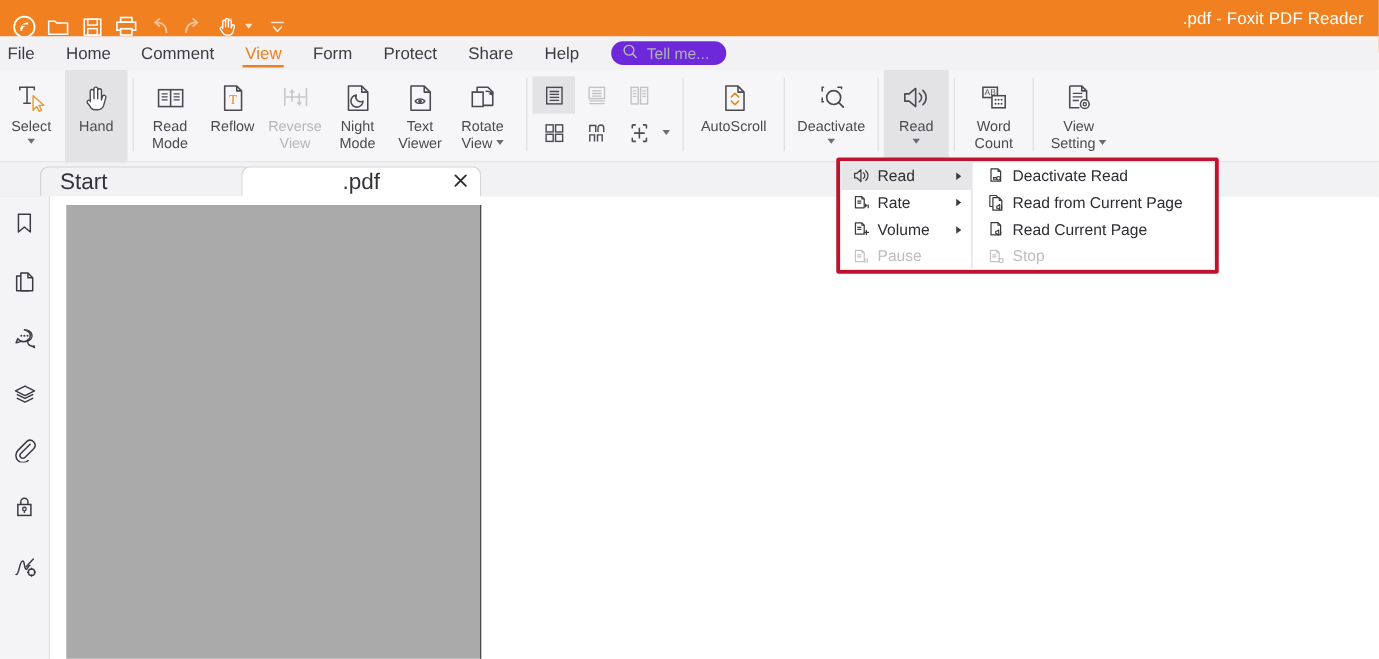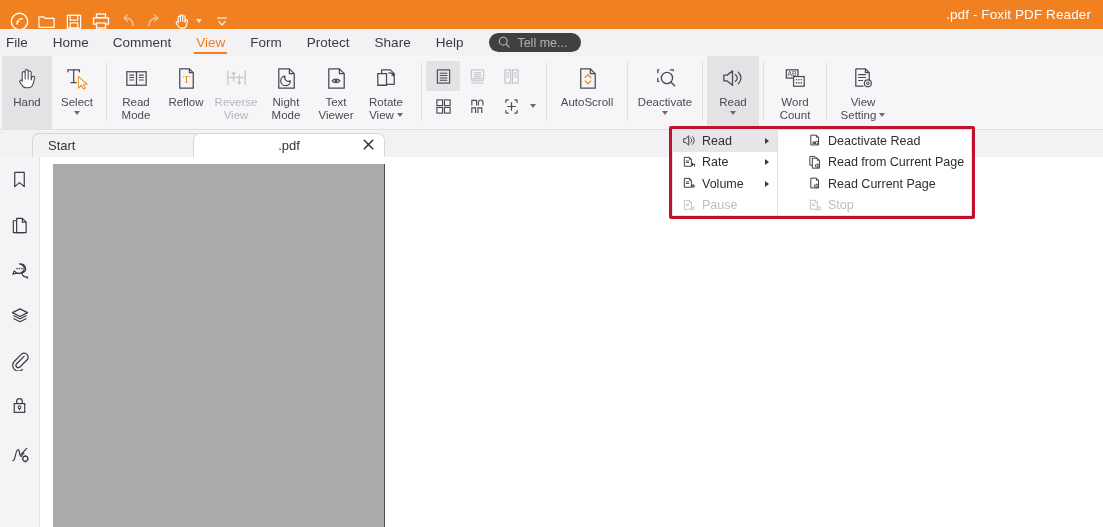--- a/index.html
+++ b/index.html
@@ -44,21 +44,21 @@
     position:relative;white-space:nowrap;cursor:default;
   }
   .menu-item.first{margin-left:0;}
   .menu-item.active{color:#ef7f1f;}
   .menu-item.active:after{
     content:"";position:absolute;left:4px;right:4px;bottom:2px;height:2px;background:#ef7f1f;
   }
   .tellme{
     display:flex;align-items:center;gap:7px;
     margin-left:20px;height:19px;padding:0 14px 0 9px;
-    background:#404040;border-radius:10px;text-align:right;
+    background:#6d28d9;border-radius:10px;text-align:right;
   }
   .tellme-text{font-size:12.5px;color:#b0b0b6;white-space:nowrap;}
 
   
   .ribbon{
     position:absolute;left:0;top:56px;width:1103px;height:73px;
     background:#f6f6f8;border-bottom:1px solid #dededf;
     display:flex;align-items:flex-start;
   }
   .rb-btn{
@@ -92,21 +92,21 @@
   }
 
   
   .tabstrip{
     position:absolute;left:0;top:130px;width:1103px;height:27px;
     background:#f2f2f4;border-bottom:1px solid #d8d8db;
   }
   .tab{
     position:absolute;top:3px;height:24px;
     display:flex;align-items:center;justify-content:center;
-    font-size:13px;color:#333339;cursor:default;
+    font-size:18px;color:#333339;cursor:default;
   }
   .tab .tab-bg{
     position:absolute;left:0;top:0;right:0;bottom:-1px;
     border:1px solid #d6d6d9;border-bottom:none;
     border-radius:7px 7px 0 0;
   }
   .tab.inactive .tab-bg{background:#f2f2f4;}
   .tab.active .tab-bg{background:#ffffff;border-color:#d6d6d9;}
   .tab-label{position:relative;z-index:2;}
   .tab-close{
@@ -156,21 +156,21 @@
   .mi.hl{background:#e6e6e8;}
   .mi.disabled{color:#bdbdc2;}
   .mi-ico{width:26px;display:flex;align-items:center;justify-content:center;flex:0 0 26px;}
   .mi-lbl{white-space:nowrap;}
   .mi-arrow{
     position:absolute;right:8px;top:50%;transform:translateY(-50%);
     width:0;height:0;border-top:3.5px solid transparent;border-bottom:3.5px solid transparent;
     border-left:4.5px solid #3a3a40;
   }
   .popup-left .mi{padding-left:3px;}
-  .popup-right .mi{padding-left:24px;}
+  .popup-right .mi{padding-left:6px;}
 
   svg{shape-rendering:geometricPrecision;}
 </style>
 </head>
 <body>
 
 <div class="app">
 
   <div class="titlebar">
     <div class="qat">
@@ -255,40 +255,40 @@
           <circle cx="5.2" cy="5.2" r="3.9" fill="none" stroke="#b9b9bf" stroke-width="1.1"></circle>
           <path d="M8.2 8.2 L11 11" stroke="#b9b9bf" stroke-width="1.1" stroke-linecap="round"></path>
         </svg>
       </span>
       <span class="tellme-text">Tell me...</span>
     </div>
   </div>
 
   <div class="ribbon">
 
-    <div class="rb-btn sel" style="margin-left:2px;">
-      <div class="rb-ico">
-        <svg width="27" height="27" viewBox="0 0 28 28">
-          <path d="M8.5 17 V8.4 a1.55 1.55 0 0 1 3.1 0 V14.5 V6.4 a1.55 1.55 0 0 1 3.1 0 V14.5 V7.8 a1.55 1.55 0 0 1 3.1 0 V15.5 l0.8 -2.8 a1.45 1.45 0 0 1 2.8 0.85 l-1.7 6.3 a5.2 5.2 0 0 1 -5 3.8 h-2.1 a4.7 4.7 0 0 1 -4.3 -2.9 L6 17.8 a1.55 1.55 0 0 1 2.5 -1.7 Z" fill="#ffffff" stroke="#4a4a50" stroke-width="1.15" stroke-linejoin="round"></path>
-        </svg>
-      </div>
-      <div class="rb-lbl">Hand</div>
-    </div>
-
     <div class="rb-btn">
       <div class="rb-ico">
         <svg width="27" height="27" viewBox="0 0 28 28">
           <path d="M4 7 V5 H16 V7" fill="none" stroke="#4a4a50" stroke-width="1.3" stroke-linecap="round"></path>
           <path d="M10 5 V18" fill="none" stroke="#4a4a50" stroke-width="1.3" stroke-linecap="round"></path>
           <path d="M7.3 18.2 h5.4" fill="none" stroke="#4a4a50" stroke-width="1.3" stroke-linecap="round"></path>
           <path d="M15 12 L15 24 L18 21 L20 25 L22 24 L20 20 L24 20 Z" fill="#ffffff" stroke="#e89a3c" stroke-width="1.2" stroke-linejoin="round"></path>
         </svg>
       </div>
       <div class="rb-lbl">Select</div>
       <div class="rb-caret"></div>
+    </div>
+
+    <div class="rb-btn sel" style="margin-left:2px;">
+      <div class="rb-ico">
+        <svg width="27" height="27" viewBox="0 0 28 28">
+          <path d="M8.5 17 V8.4 a1.55 1.55 0 0 1 3.1 0 V14.5 V6.4 a1.55 1.55 0 0 1 3.1 0 V14.5 V7.8 a1.55 1.55 0 0 1 3.1 0 V15.5 l0.8 -2.8 a1.45 1.45 0 0 1 2.8 0.85 l-1.7 6.3 a5.2 5.2 0 0 1 -5 3.8 h-2.1 a4.7 4.7 0 0 1 -4.3 -2.9 L6 17.8 a1.55 1.55 0 0 1 2.5 -1.7 Z" fill="#ffffff" stroke="#4a4a50" stroke-width="1.15" stroke-linejoin="round"></path>
+        </svg>
+      </div>
+      <div class="rb-lbl">Hand</div>
     </div>
 
     <div class="rb-sep"></div>
 
     <div class="rb-btn">
       <div class="rb-ico">
         <svg width="27" height="27" viewBox="0 0 28 28">
           <rect x="4" y="7" width="20" height="14" fill="none" stroke="#4a4a50" stroke-width="1.3"></rect>
           <path d="M14 7 V21" stroke="#4a4a50" stroke-width="1.3"></path>
           <path d="M6.5 10.5 h5 M6.5 13 h5 M6.5 15.5 h5 M16.5 10.5 h5 M16.5 13 h5 M16.5 15.5 h5" stroke="#4a4a50" stroke-width="1.1"></path>

